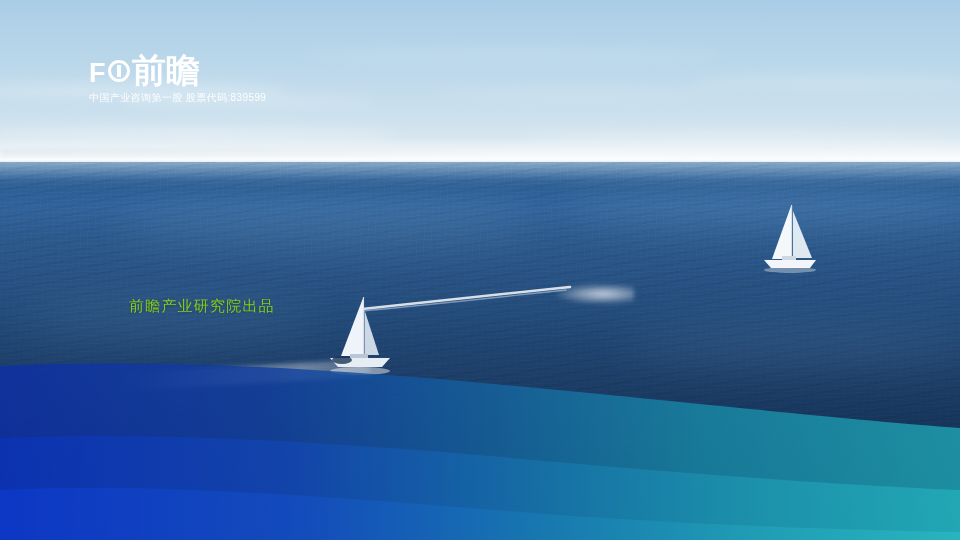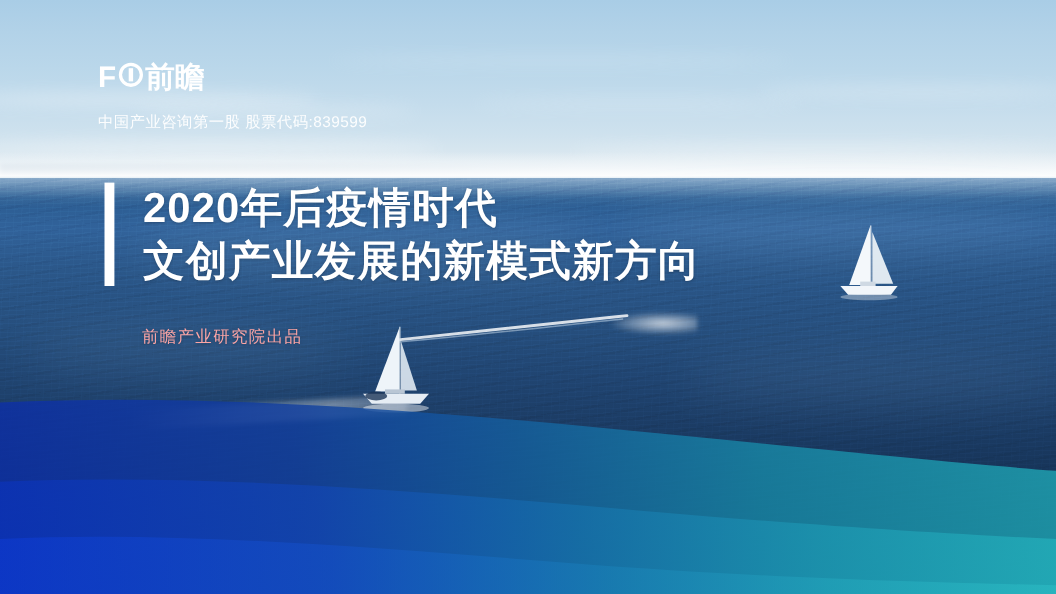--- a/index.html
+++ b/index.html
@@ -203,29 +203,29 @@
   }
   .logo-o::after {
     content: "";
     position: absolute;
     left: 50%; top: 2px;
     width: 4px; height: 12px;
     background: #ffffff;
     transform: translateX(-50%);
   }
   .logo-cn {
-    font-size: 27px;
+    font-size: 34px;
     font-weight: 700;
     line-height: 30px;
     letter-spacing: 0px;
     margin-left: 1px;
   }
   .logo-sub {
-    margin-top: 17px;
-    font-size: 14px;
+    margin-top: 6px;
+    font-size: 10px;
     letter-spacing: .4px;
     color: #ffffff;
     opacity: .95;
     white-space: nowrap;
   }
 
   .title-wrap {
     position: absolute;
     left: 95px;
     top: 166px;
@@ -246,21 +246,21 @@
     line-height: 48px;
     letter-spacing: 1px;
     text-shadow: 0 1px 3px rgba(0,0,0,.22);
   }
   .title-line { display: block; white-space: nowrap; }
 
   .byline {
     position: absolute;
     left: 129px;
     top: 297px;
-    color: #fca5a5;
+    color: #84cc16;
     font-size: 15px;
     letter-spacing: 1.2px;
     text-shadow: 0 1px 3px rgba(0,0,0,.25);
   }
 </style>
 </head>
 <body>
 
 <div id="slide">
 
@@ -353,23 +353,16 @@
 
   <div class="logo">
     <div class="logo-row">
       <span class="logo-word">F</span>
       <span class="logo-o"></span>
       <span class="logo-cn">前瞻</span>
     </div>
     <div class="logo-sub">中国产业咨询第一股  股票代码:839599</div>
   </div>
 
-  <div class="title-wrap">
-    <div class="accent-bar"></div>
-    <div class="title">
-      <span class="title-line">2020年后疫情时代</span>
-      <span class="title-line">文创产业发展的新模式新方向</span>
-    </div>
-  </div>
 
   <div class="byline">前瞻产业研究院出品</div>
 
 </div>
 
 </body></html>

